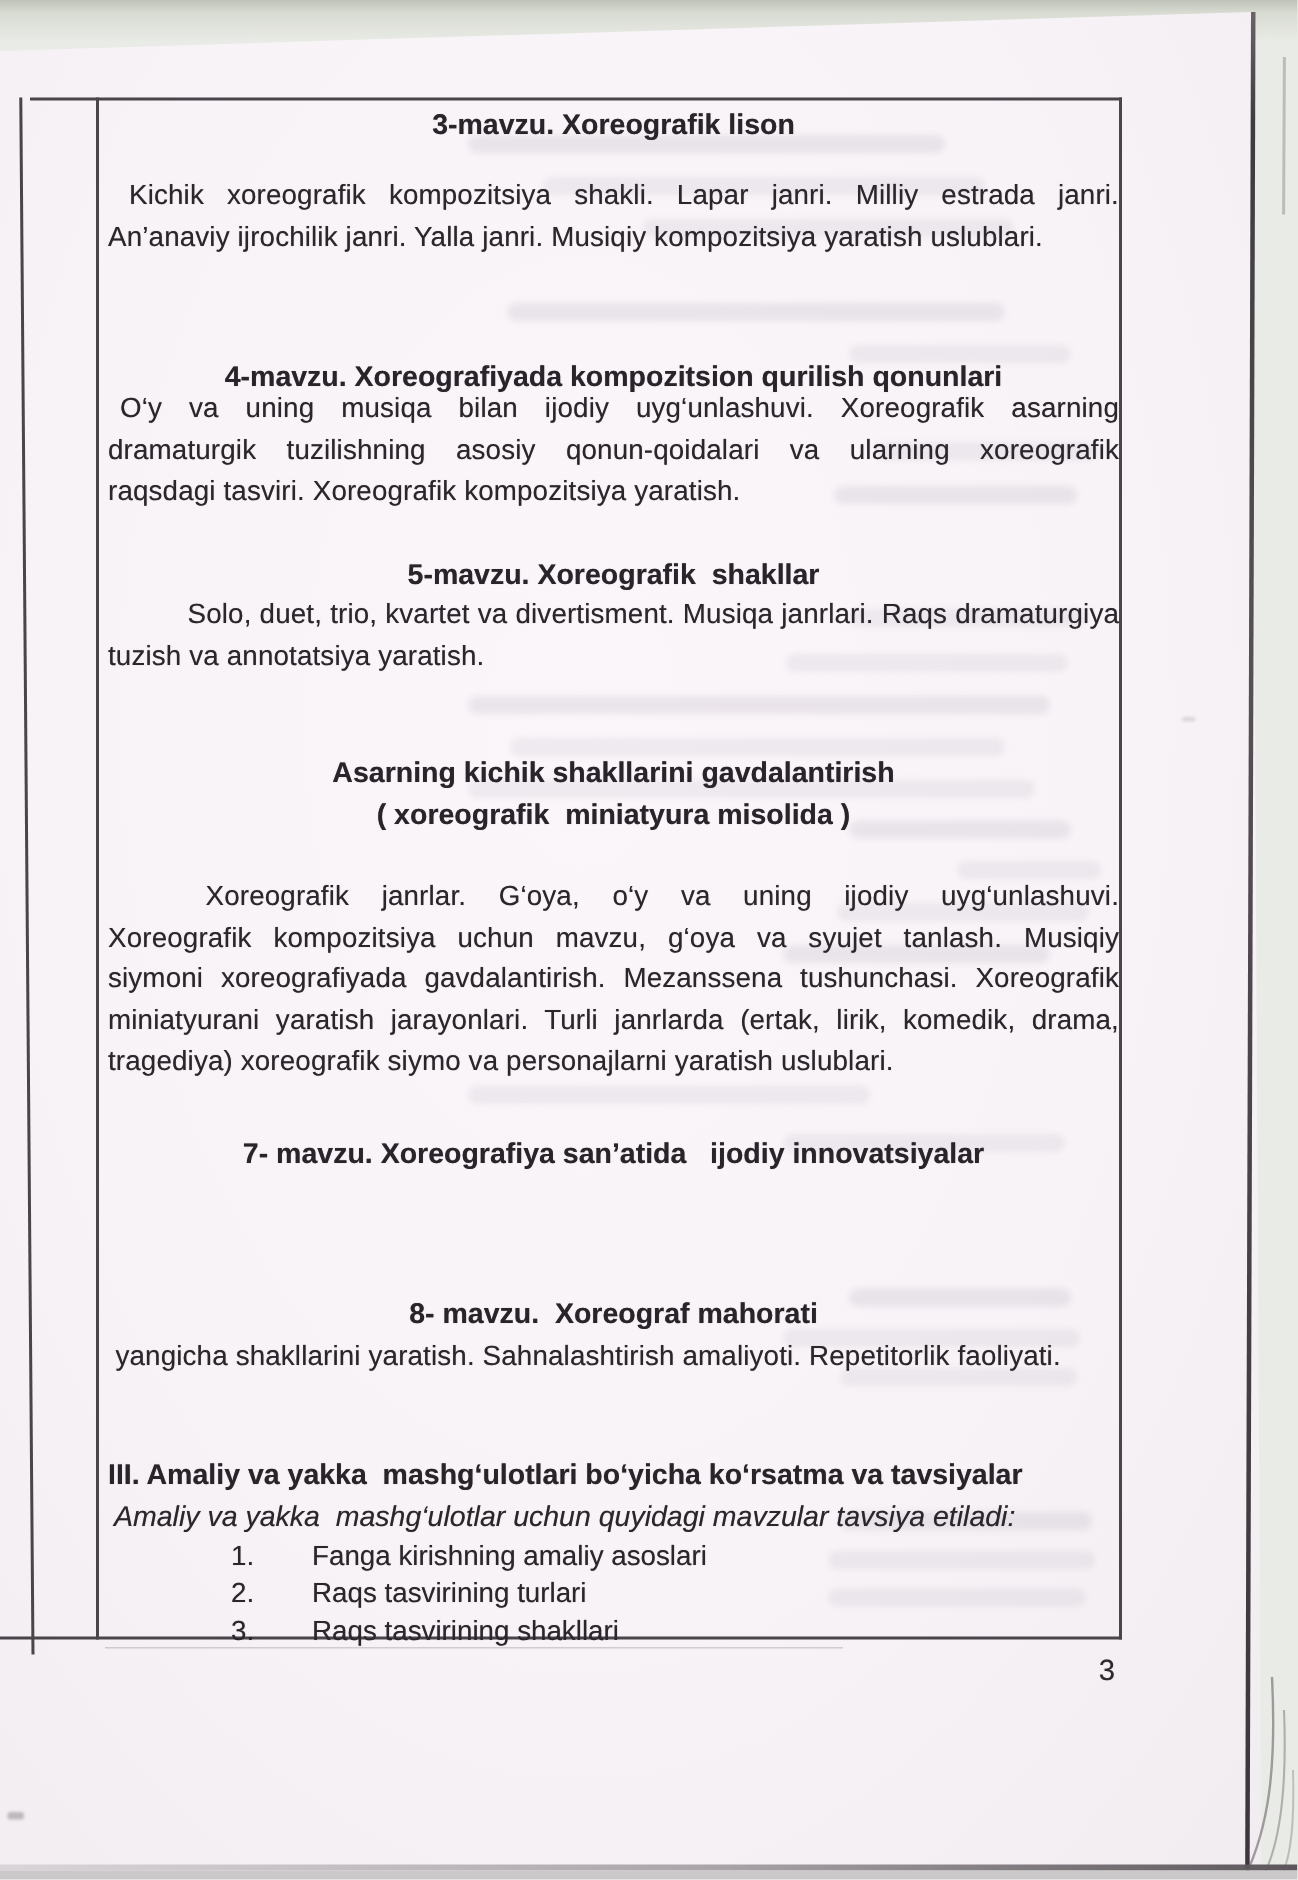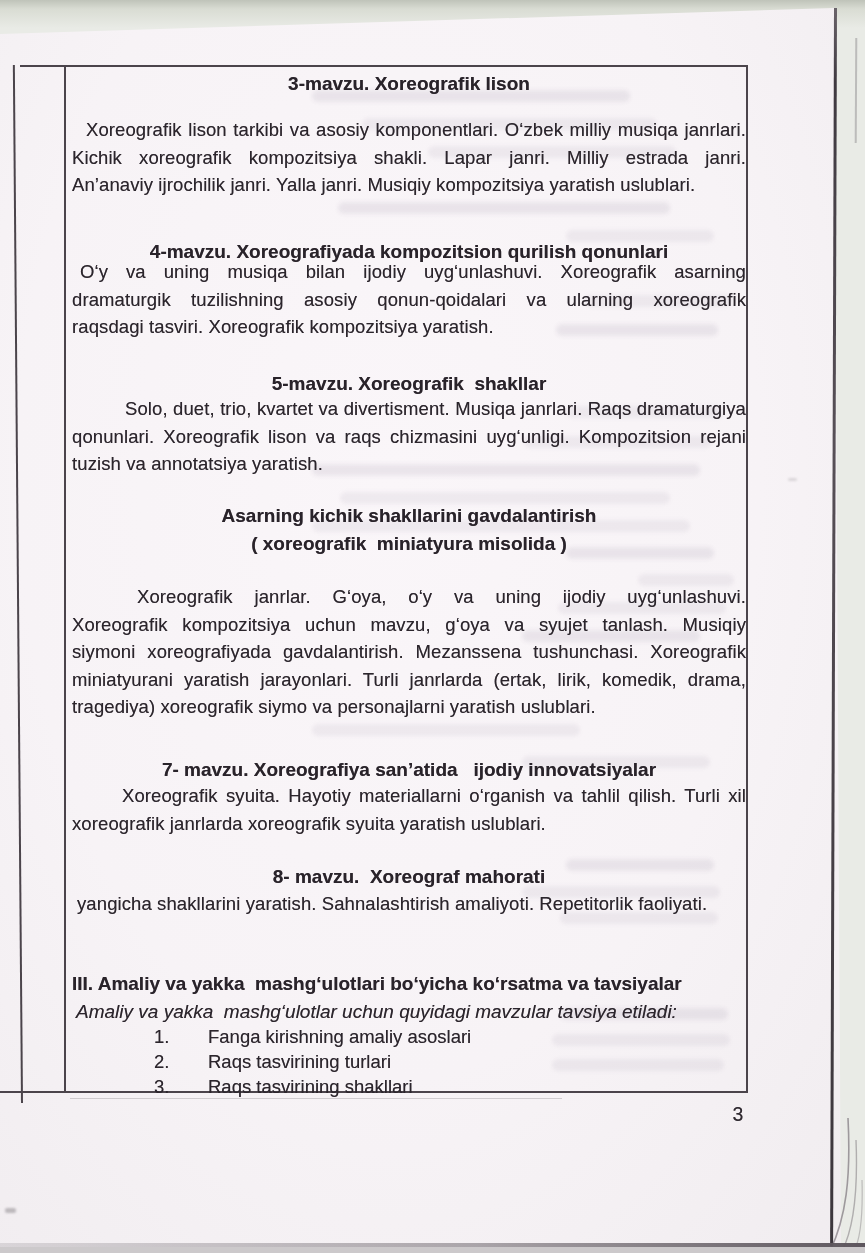--- a/index.html
+++ b/index.html
@@ -93,61 +93,55 @@
   <div class="rule rule-left-outer"></div>
   <div class="rule rule-left-inner"></div>
   <div class="rule rule-right"></div>
   <div class="rule rule-bottom"></div>
   <div class="rule rule-bottom-echo"></div>
 
   <div class="title" style="top:70px">
       <div class="jline">3-mavzu. Xoreografik lison</div>
     </div>
   <div class="body" style="top:116px;--ind:14px">
-      <div class="jline">Xoreografik lison tarkibi va asosiy komponentlari. O‘zbek milliy musiqa janrlari.</div>
       <div class="jline">Kichik xoreografik kompozitsiya shakli. Lapar janri. Milliy estrada janri.</div>
       <div class="jline">An’anaviy ijrochilik janri. Yalla janri. Musiqiy kompozitsiya yaratish uslublari.</div>
     </div>
 
   <div class="title" style="top:238px">
       <div class="jline">4-mavzu. Xoreografiyada kompozitsion qurilish qonunlari</div>
     </div>
   <div class="body" style="top:258px;--ind:8px">
       <div class="jline">O‘y va uning musiqa bilan ijodiy uyg‘unlashuvi. Xoreografik asarning</div>
       <div class="jline">dramaturgik tuzilishning asosiy qonun-qoidalari va ularning xoreografik</div>
       <div class="jline">raqsdagi tasviri. Xoreografik kompozitsiya yaratish.</div>
     </div>
 
   <div class="title" style="top:370px">
       <div class="jline">5-mavzu. Xoreografik  shakllar</div>
     </div>
   <div class="body" style="top:395px;--ind:53px">
       <div class="jline">Solo, duet, trio, kvartet va divertisment. Musiqa janrlari. Raqs dramaturgiya</div>
-      <div class="jline">qonunlari. Xoreografik lison va raqs chizmasini uyg‘unligi. Kompozitsion rejani</div>
       <div class="jline">tuzish va annotatsiya yaratish.</div>
     </div>
 
   <div class="title lh28" style="top:502px">
       <div class="jline">Asarning kichik shakllarini gavdalantirish</div>
       <div class="jline">( xoreografik  miniatyura misolida )</div>
     </div>
   <div class="body" style="top:583px;--ind:65px">
       <div class="jline">Xoreografik janrlar. G‘oya, o‘y va uning ijodiy uyg‘unlashuvi.</div>
       <div class="jline">Xoreografik kompozitsiya uchun mavzu, g‘oya va syujet tanlash. Musiqiy</div>
       <div class="jline">siymoni xoreografiyada gavdalantirish. Mezanssena tushunchasi. Xoreografik</div>
       <div class="jline">miniatyurani yaratish jarayonlari. Turli janrlarda (ertak, lirik, komedik, drama,</div>
       <div class="jline">tragediya) xoreografik siymo va personajlarni yaratish uslublari.</div>
     </div>
 
   <div class="title" style="top:756px">
       <div class="jline">7- mavzu. Xoreografiya san’atida   ijodiy innovatsiyalar</div>
-    </div>
-  <div class="body" style="top:782px;--ind:50px">
-      <div class="jline">Xoreografik syuita. Hayotiy materiallarni o‘rganish va tahlil qilish. Turli xil</div>
-      <div class="jline">xoreografik janrlarda xoreografik syuita yaratish uslublari.</div>
     </div>
 
   <div class="title" style="top:863px">
       <div class="jline">8- mavzu.  Xoreograf mahorati</div>
     </div>
   <div class="body" style="top:890px;--ind:5px">
       <div class="jline">yangicha shakllarini yaratish. Sahnalashtirish amaliyoti. Repetitorlik faoliyati.</div>
     </div>
 
   <div class="gl-heading" style="top:970px">III. Amaliy va yakka  mashg‘ulotlari bo‘yicha ko‘rsatma va tavsiyalar</div>

